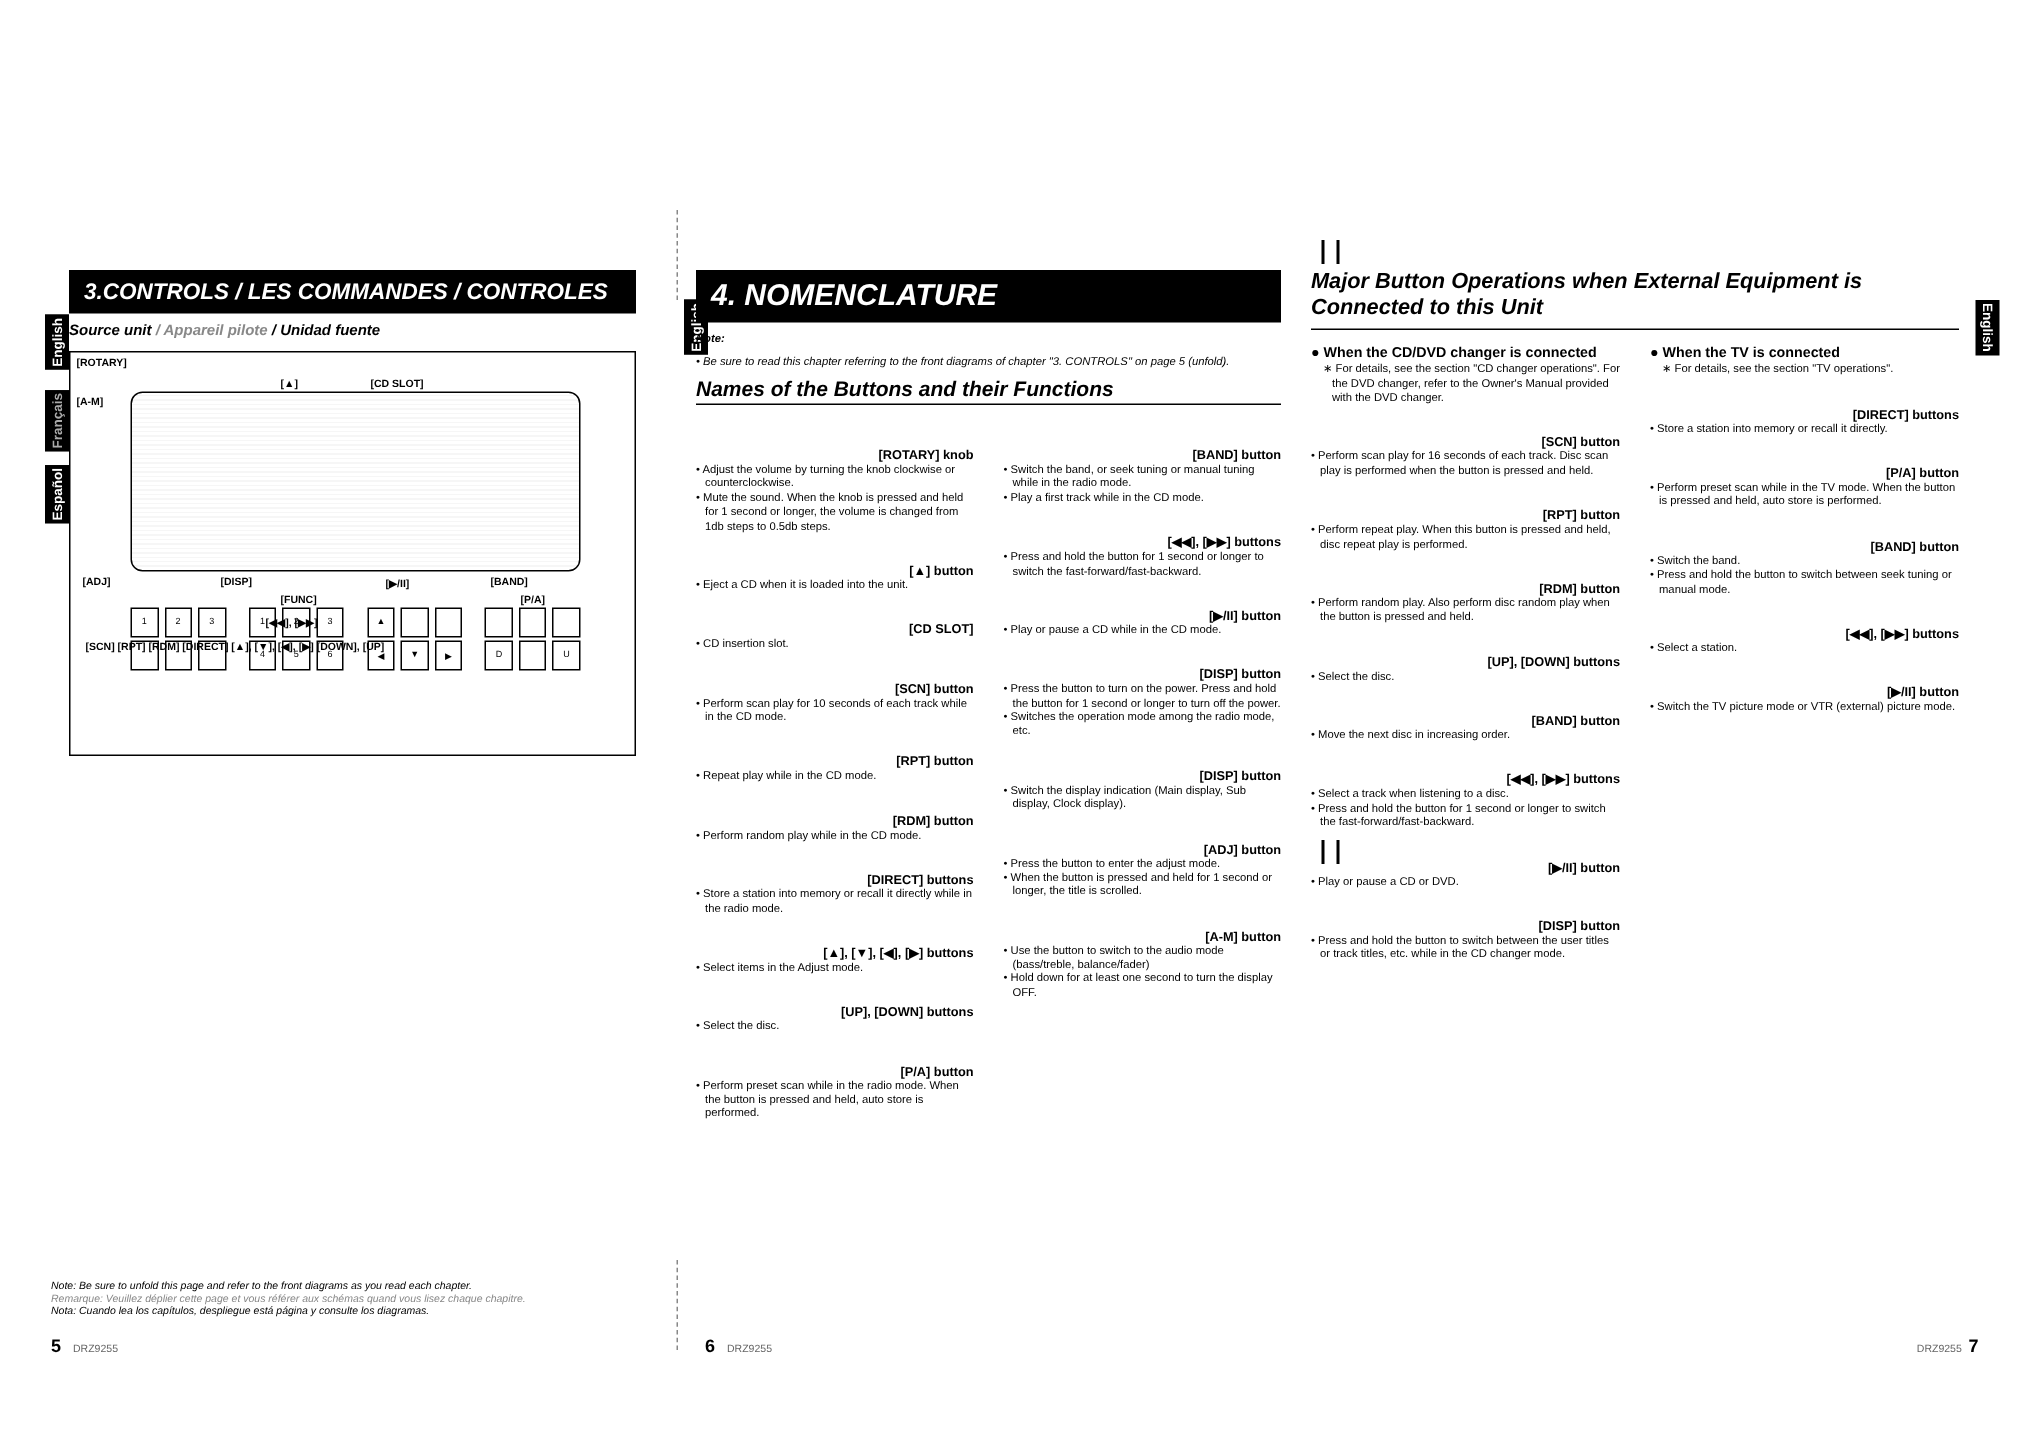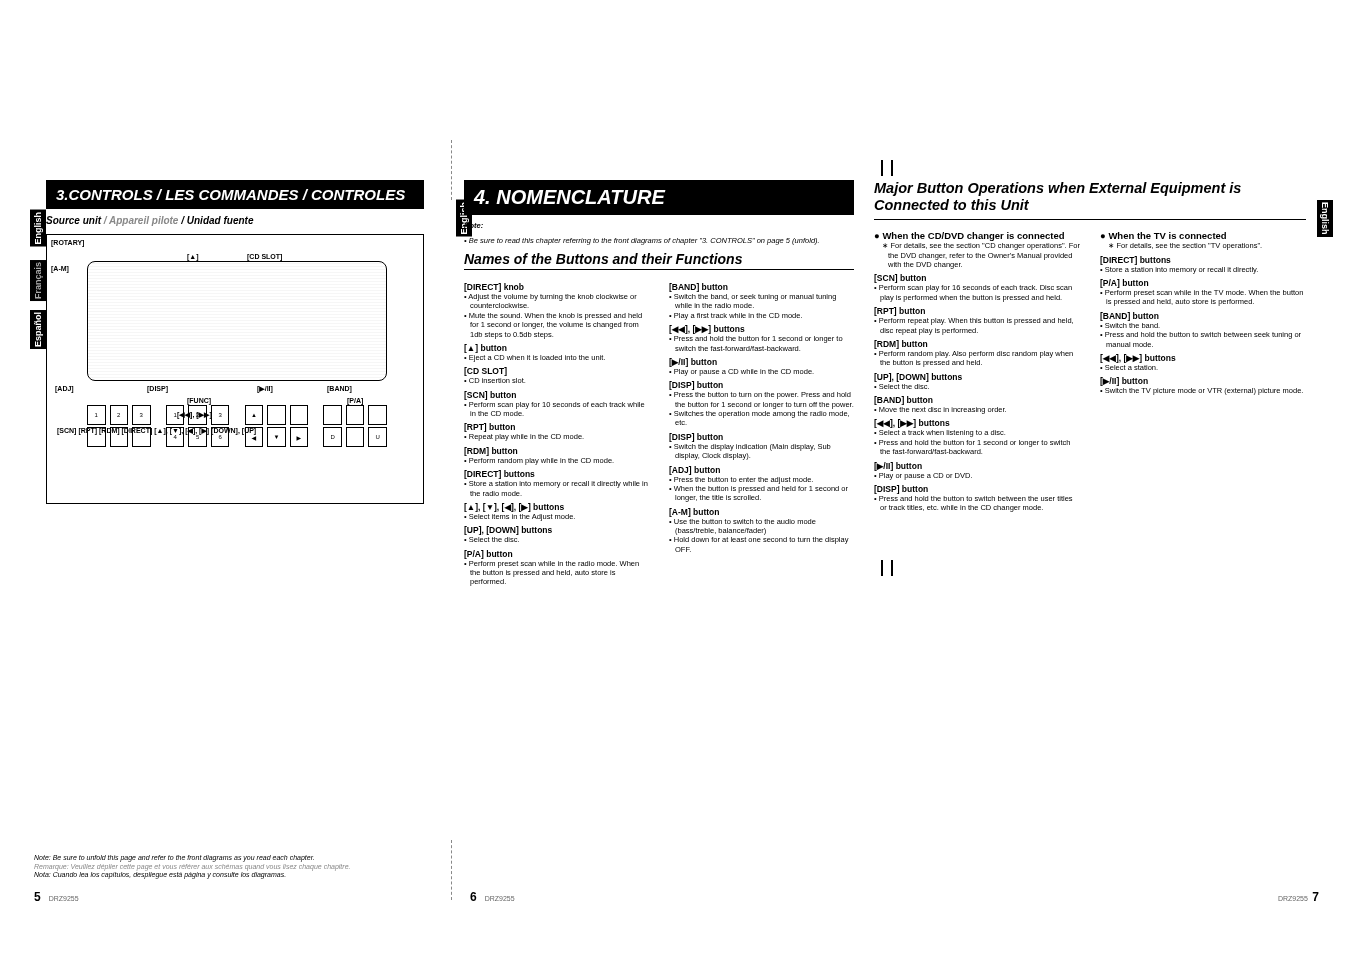--- a/index.html
+++ b/index.html
@@ -31,21 +31,21 @@
   .pgnum .n { font-weight: bold; font-size: 12px; margin-right: 8px; }
   .pgnum .m { color: #666; font-size: 7px; }
   .pgnum.left { left: 34px; }
   .pgnum.mid { left: 470px; }
   .pgnum.right { right: 24px; }
   .note-line { font-style: italic; font-size: 7.5px; margin: 2px 0 6px 0; }
   .note-line strong { font-weight: bold; }
   .sect-title { font-weight: bold; font-style: italic; font-size: 14px; border-bottom: 1px solid #000; padding-bottom: 2px; margin: 6px 0 8px 0; }
   .twocol { display: flex; gap: 20px; }
   .col { flex: 1; }
-  .fh { font-weight: bold; font-size: 8.5px; margin-top: 4px; }
+  .fh { font-weight: bold; font-size: 8.5px; margin-top: 20px; text-align: right; }
   .fb { font-size: 7.5px; line-height: 1.25; }
   .fb li { list-style: none; padding-left: 6px; text-indent: -6px; }
   .fb li::before { content: "• "; }
   .seg-title { font-weight: bold; font-style: italic; font-size: 14.5px; margin-bottom: 6px; line-height: 1.15; }
   .bullet-head { font-weight: bold; font-size: 9.5px; margin-top: 6px; }
   .bullet-head::before { content: "● "; }
   .sub { font-size: 7.5px; line-height: 1.25; padding-left: 8px; }
   .sub li { list-style: none; text-indent: -6px; padding-left: 6px; }
   .sub li::before { content: "• "; }
   .sub .plain::before { content: "∗ "; }
@@ -135,21 +135,21 @@
   </div>
 
   <div class="page page-mid">
     <div style="margin-left:14px">
     <div class="header-bar big">4. NOMENCLATURE</div>
     <div class="note-line"><strong>Note:</strong></div>
     <div class="note-line">• Be sure to read this chapter referring to the front diagrams of chapter "3. CONTROLS" on page 5 (unfold).</div>
     <div class="sect-title">Names of the Buttons and their Functions</div>
     <div class="twocol">
       <div class="col">
-            <div class="fh sym">[DIRECT] knob</div>
+            <div class="fh sym">[ROTARY] knob</div>
             <ul class="fb">
               <li>Adjust the volume by turning the knob clockwise or counterclockwise.</li>
               <li>Mute the sound. When the knob is pressed and held for 1 second or longer, the volume is changed from 1db steps to 0.5db steps.</li>
             </ul>
             <div class="fh sym">[▲] button</div>
             <ul class="fb">
               <li>Eject a CD when it is loaded into the unit.</li>
             </ul>
             <div class="fh sym">[CD SLOT]</div>
             <ul class="fb">

